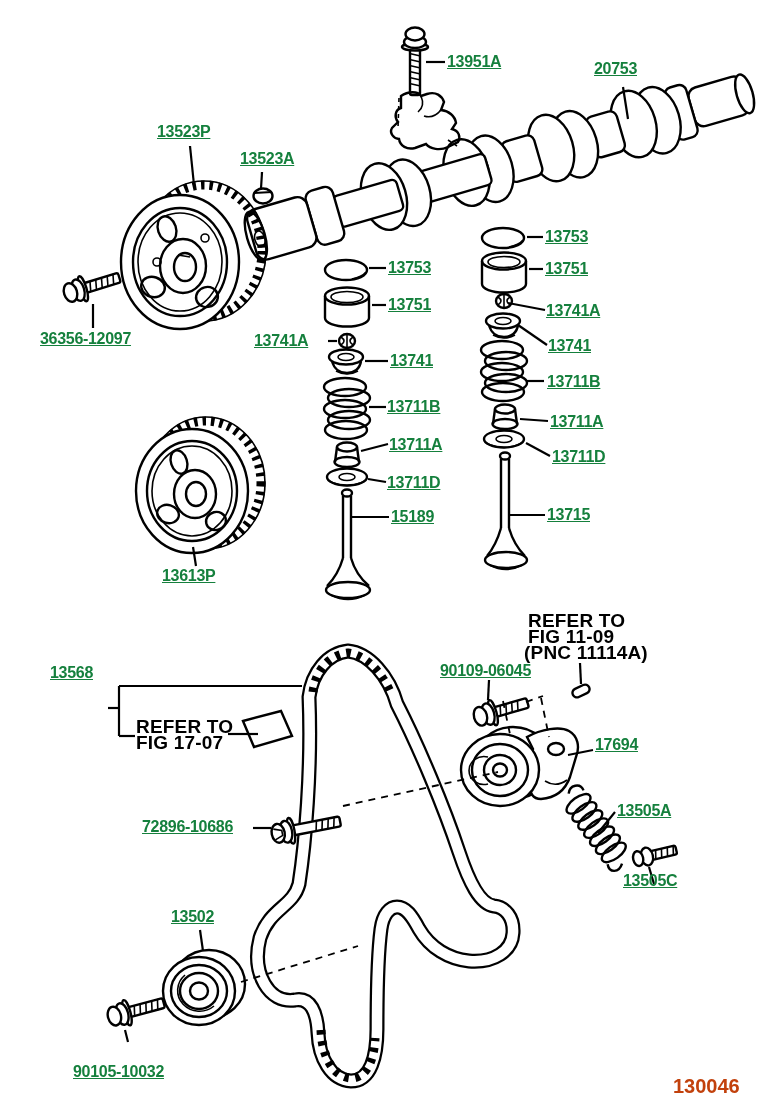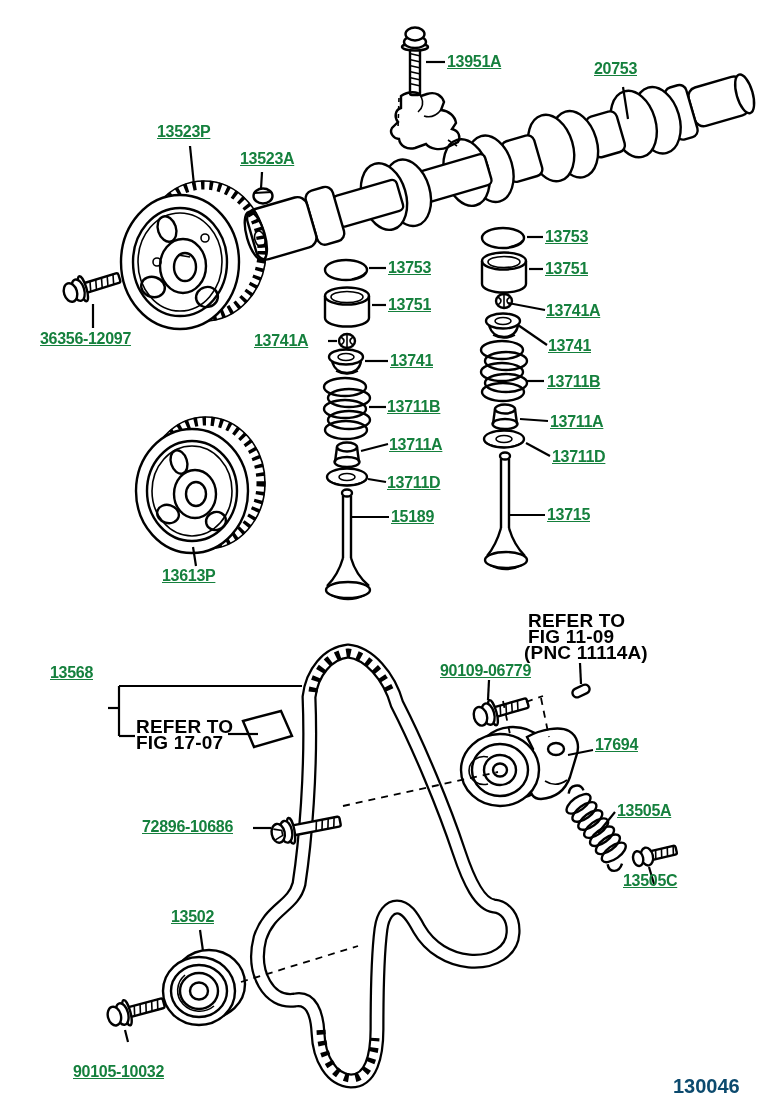--- a/index.html
+++ b/index.html
@@ -3,21 +3,21 @@
 <meta charset="utf-8">
 <style>
   html,body{margin:0;padding:0;background:#fff;}
   #stage{position:relative;width:760px;height:1112px;background:#fff;overflow:hidden;
          font-family:"Liberation Sans",sans-serif;}
   #art{position:absolute;left:0;top:0;}
   .lbl{position:absolute;font-weight:700;font-size:16px;line-height:20px;color:#15803d;
        letter-spacing:-0.3px;white-space:nowrap;text-decoration:underline;}
   .note{position:absolute;font-weight:700;font-size:19px;line-height:15px;color:#000;
         letter-spacing:0.2px;white-space:nowrap;}
-  .fig{position:absolute;font-weight:700;font-size:20px;color:#0c4a6e;letter-spacing:0px;}
+  .fig{position:absolute;font-weight:700;font-size:20px;color:#c2410c;letter-spacing:0px;}
   svg .ln{stroke:#000;fill:none;stroke-width:2.2;}
   svg .pt{stroke:#000;fill:#fff;stroke-width:2.4;}
   svg .ptn{stroke:#000;fill:none;stroke-width:2.4;}
   svg .thin{stroke:#000;fill:none;stroke-width:1.6;}
   svg .dash{stroke:#000;fill:none;stroke-width:1.8;stroke-dasharray:7 6;}
 </style>
 </head>
 <body>
 
 <div id="stage">
@@ -402,21 +402,21 @@
 <div class="lbl" style="left:545px;top:259px">13751</div>
 <div class="lbl" style="left:546px;top:301px">13741A</div>
 <div class="lbl" style="left:548px;top:336px">13741</div>
 <div class="lbl" style="left:547px;top:372px">13711B</div>
 <div class="lbl" style="left:550px;top:412px">13711A</div>
 <div class="lbl" style="left:552px;top:447px">13711D</div>
 <div class="lbl" style="left:547px;top:505px">13715</div>
 <div class="lbl" style="left:40px;top:329px">36356-12097</div>
 <div class="lbl" style="left:162px;top:566px">13613P</div>
 <div class="lbl" style="left:50px;top:663px">13568</div>
-<div class="lbl" style="left:440px;top:661px">90109-06779</div>
+<div class="lbl" style="left:440px;top:661px">90109-06045</div>
 <div class="lbl" style="left:595px;top:735px">17694</div>
 <div class="lbl" style="left:617px;top:801px">13505A</div>
 <div class="lbl" style="left:623px;top:871px">13505C</div>
 <div class="lbl" style="left:142px;top:817px">72896-10686</div>
 <div class="lbl" style="left:171px;top:907px">13502</div>
 <div class="lbl" style="left:73px;top:1062px">90105-10032</div>
 
 <div class="note" style="left:136px;top:719px">REFER TO</div>
 <div class="note" style="left:136px;top:735px">FIG 17-07</div>
 <div class="note" style="left:528px;top:613px">REFER TO</div>

